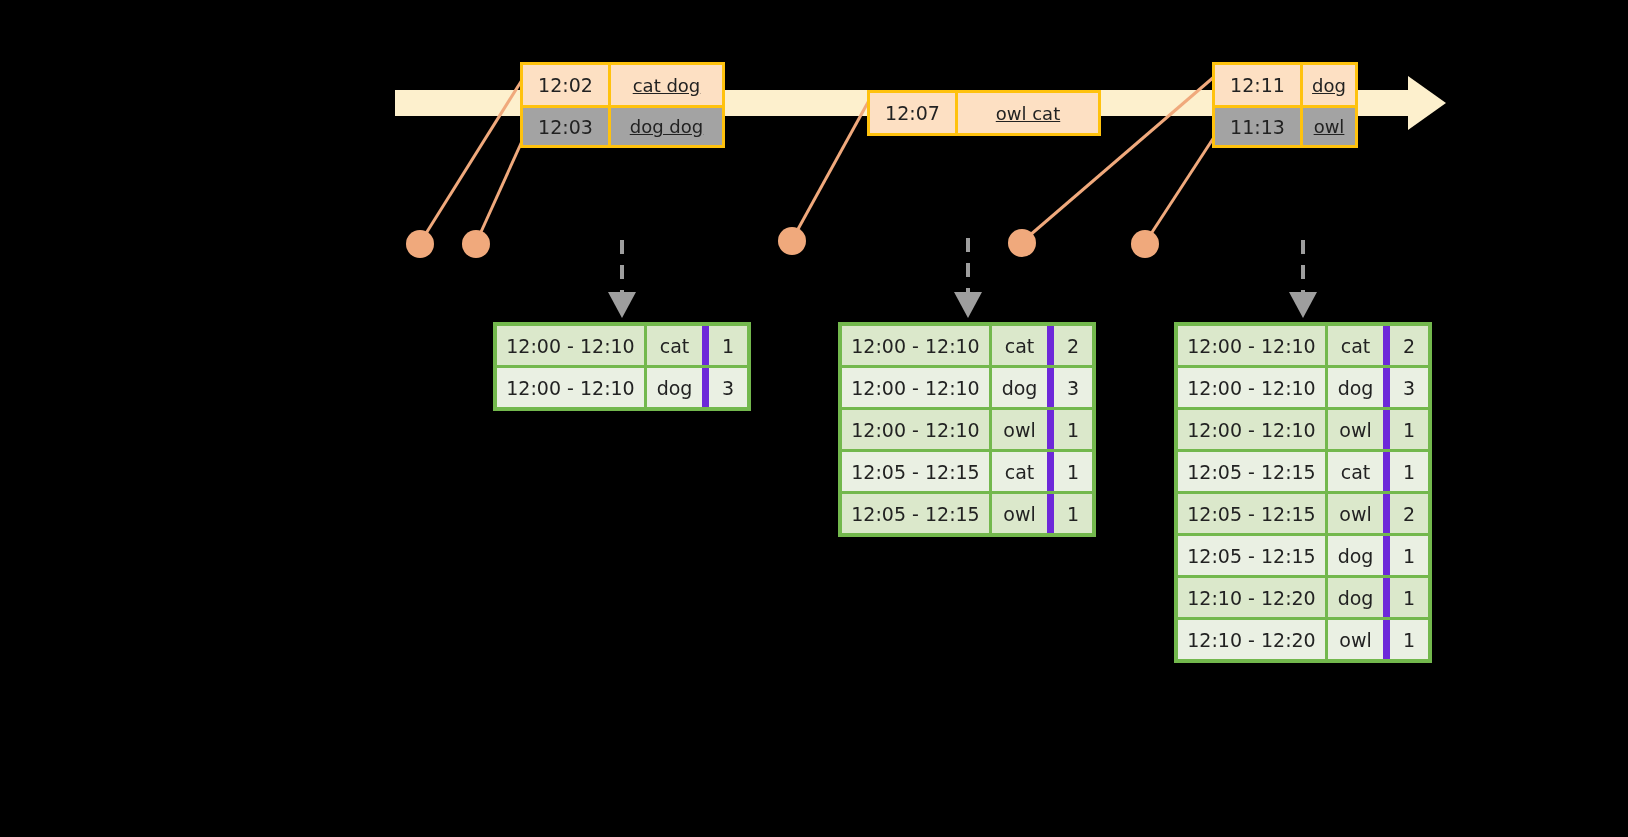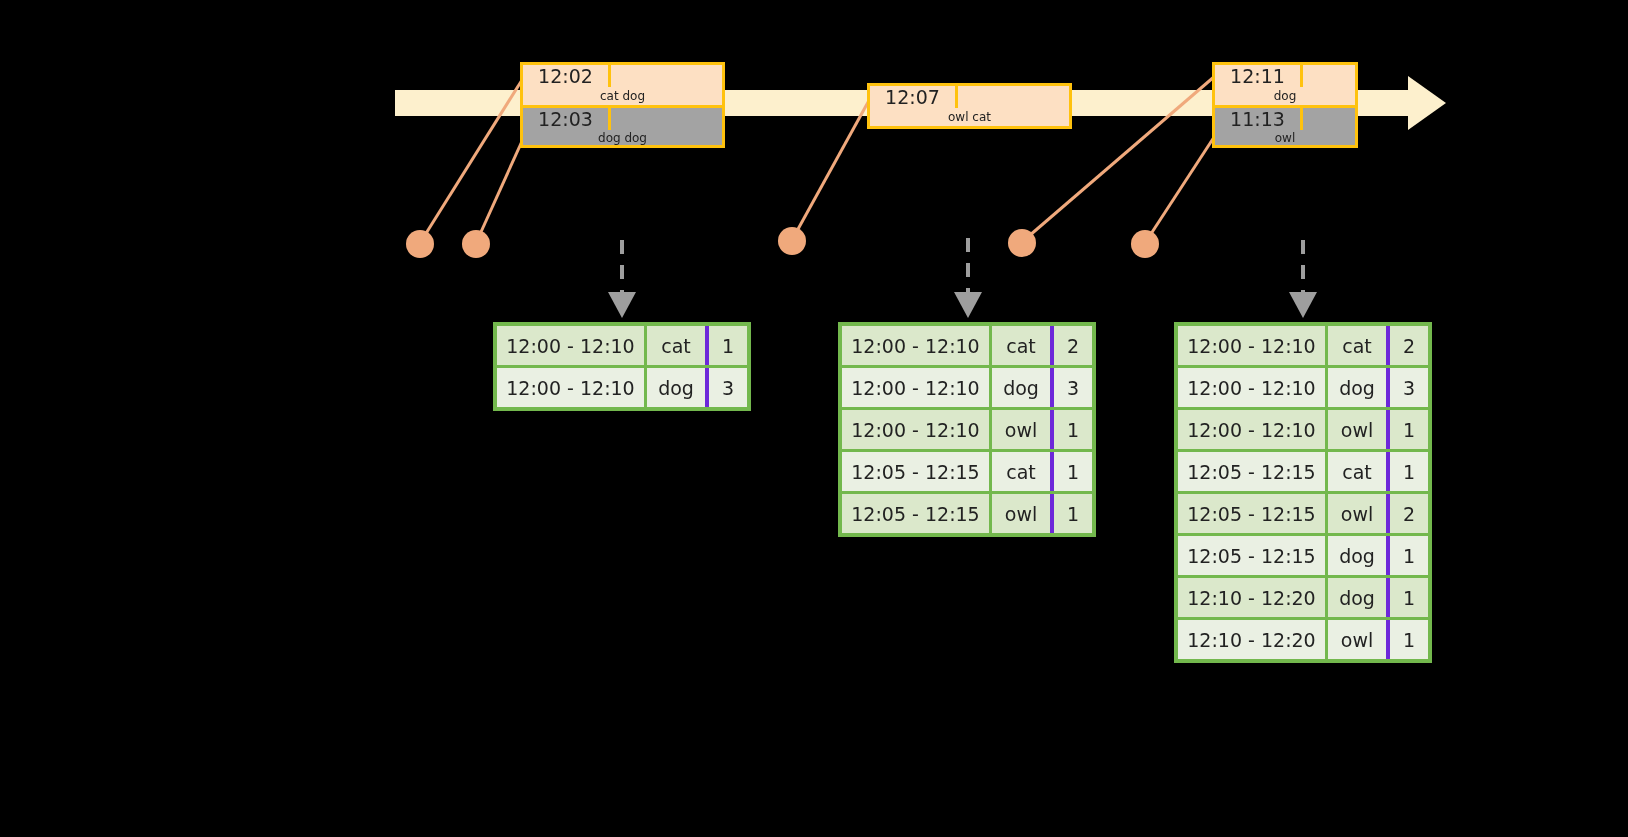--- a/index.html
+++ b/index.html
@@ -24,55 +24,55 @@
   }
 
   
   .evt{
     position:absolute;
     border:3px solid #ffc20e;
     box-sizing:border-box;
     background:#fdf0cd;
   }
   .evt .erow{
-    display:flex;height:40px;box-sizing:border-box;flex-direction:column;
+    display:flex;height:40px;box-sizing:border-box;
   }
   .evt .erow + .erow{border-top:3px solid #ffc20e;}
   .evt .erow.odd{background:#fde0c3;}
   .evt .erow.even{background:#a3a3a3;}
   .evt .c-time{
     width:88px;display:flex;align-items:center;justify-content:center;
     font-size:19px;border-right:3px solid #ffc20e;box-sizing:border-box;
   }
   .evt .c-val{
     flex:1;display:flex;align-items:center;justify-content:center;
-    font-size:12px;box-sizing:border-box;
+    font-size:18px;box-sizing:border-box;text-decoration:underline;
   }
 
   #evt1{left:520px;top:62px;width:205px;}
-  #evt2{left:867px;top:83px;width:205px;}
+  #evt2{left:867px;top:90px;width:234px;}
   #evt3{left:1212px;top:62px;width:146px;}
 
   
   .rtable{
     position:absolute;
     border:4px solid #73b84d;
     box-sizing:border-box;
     background:#73b84d;
   }
   .rtable .trow{display:flex;height:39px;box-sizing:border-box;}
   .rtable .trow + .trow{margin-top:3px;}
   .rtable .tc{
     display:flex;align-items:center;justify-content:center;
     font-size:19px;box-sizing:border-box;
   }
   .rtable .trow.odd .tc{background:#dbe8cb;}
   .rtable .trow.even .tc{background:#eaf0e3;}
   .rtable .tc.c-window{border-right:3px solid #73b84d;}
-  .rtable .tc.c-key{border-right:4px solid #6d28d9;}
+  .rtable .tc.c-key{border-right:7px solid #6d28d9;}
 
   #tbl1{left:493px;top:322px;width:258px;}
   #tbl1 .c-window{width:150px;}
   #tbl1 .c-key{width:62px;}
   #tbl1 .c-count{flex:1;}
 
   #tbl2{left:838px;top:322px;width:258px;}
   #tbl2 .c-window{width:150px;}
   #tbl2 .c-key{width:62px;}
   #tbl2 .c-count{flex:1;}

